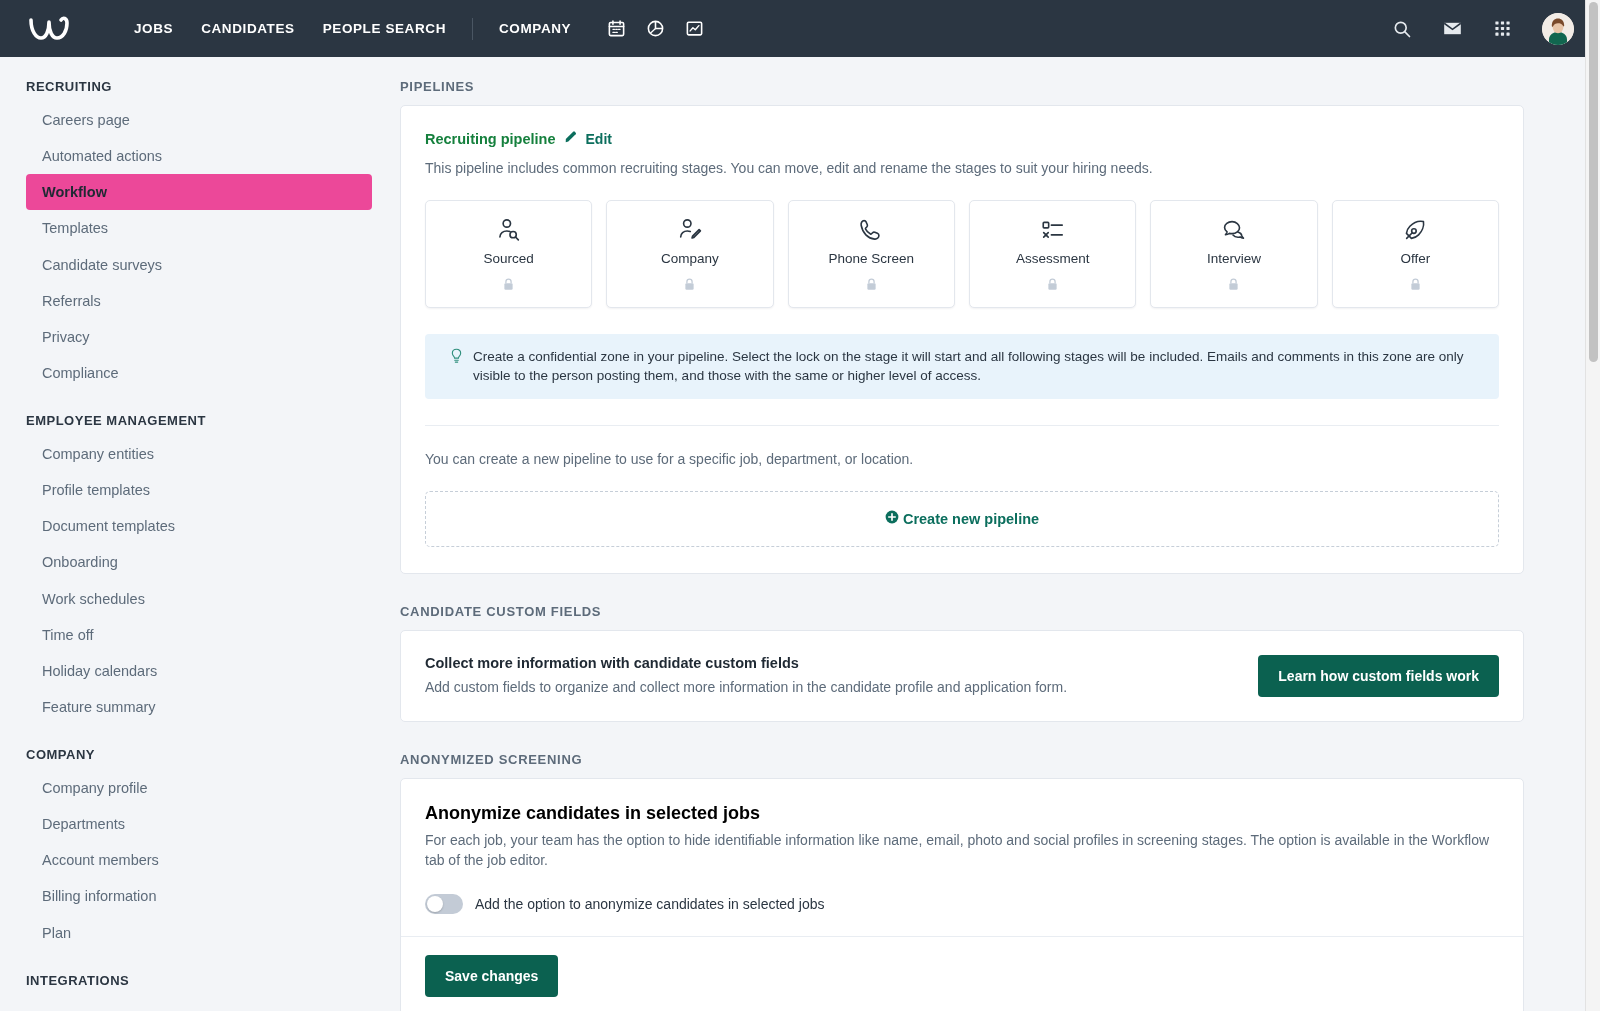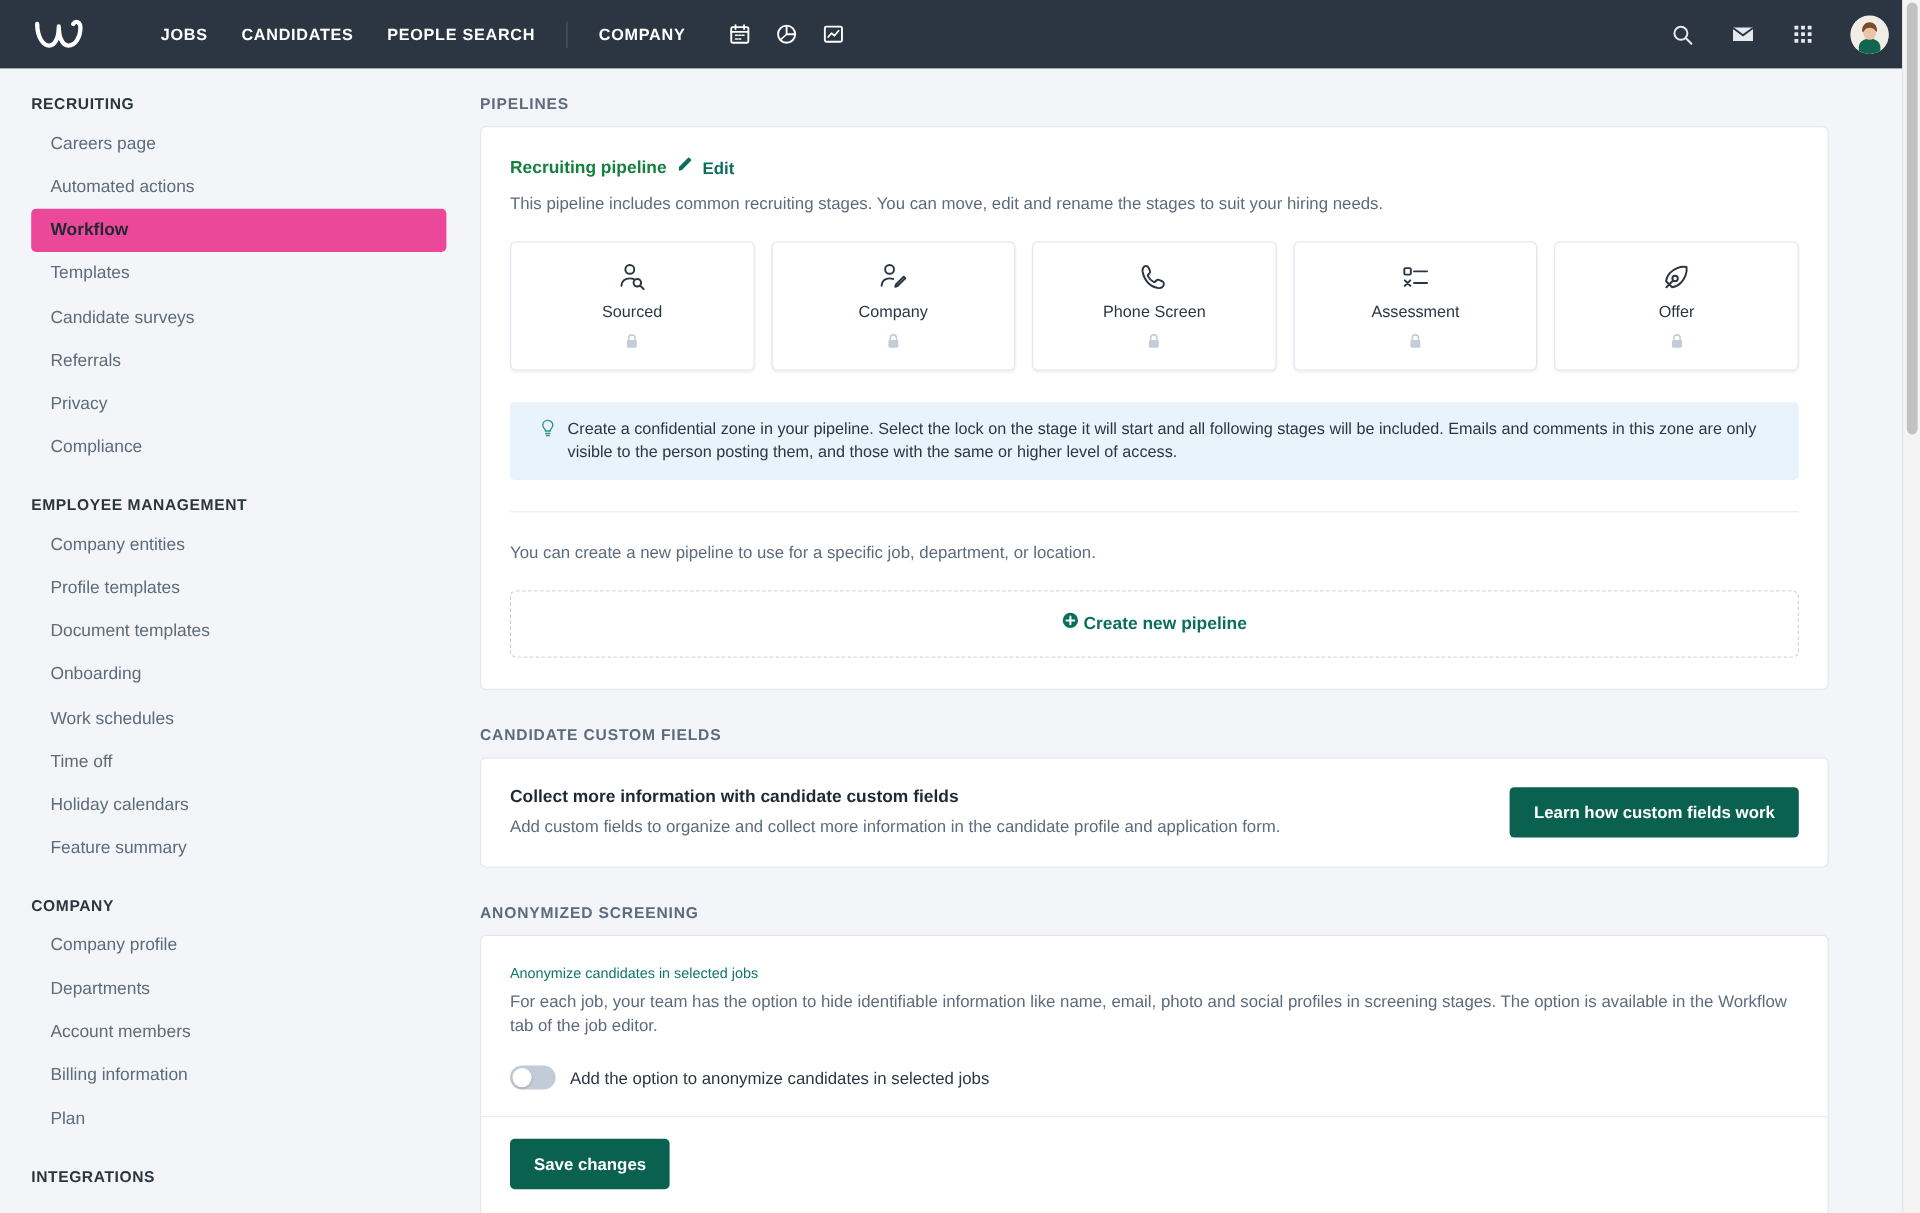--- a/index.html
+++ b/index.html
@@ -218,21 +218,21 @@
     font-weight: bold;
     padding: 13px 20px;
     cursor: pointer;
     white-space: nowrap;
   }
 
   
   .anon-wrap { margin-top: 30px; }
   .anon-card { padding: 0; }
   .anon-body { padding: 24px 24px 22px 24px; }
-  .anon-title { font-size: 12px; font-weight: normal; color: #0f766e; }
+  .anon-title { font-size: 18px; font-weight: bold; color: #000000; }
   .anon-desc {
     font-size: 14px; color: #5d6b7a; margin-top: 7px; line-height: 1.42;
     max-width: 1085px;
   }
   .toggle-row {
     display: flex; align-items: center; gap: 12px;
     margin-top: 23px;
   }
   .toggle {
     width: 38px; height: 20px;
@@ -465,20 +465,35 @@
           </span>
           <span class="stage-label">Assessment</span>
           <span class="stage-lock">
             <svg width="11" height="13" viewBox="0 0 14 17" fill="#c3ccd7">
               <path d="M3.6 7V4.8a3.4 3.4 0 016.8 0V7" fill="none" stroke="#c3ccd7" stroke-width="1.7"></path>
               <rect x="1.6" y="7" width="10.8" height="8.4" rx="1.6"></rect>
             </svg>
           </span>
         </div>
 
+        <div class="stage">
+          <span class="stage-icon">
+            <svg width="26" height="26" viewBox="0 0 24 24" fill="none" stroke="#2b3642" stroke-width="1.5" stroke-linecap="round" stroke-linejoin="round">
+              <path d="M10.2 4.3c-3.8 0-6.9 2.4-6.9 5.4 0 1.6.9 3 2.3 4-.2 1-.8 2-1.5 2.7 1.4-.1 2.7-.6 3.7-1.3.7.2 1.5.3 2.4.3 3.8 0 6.9-2.4 6.9-5.4S14 4.3 10.2 4.3z"></path>
+              <path d="M15.6 13.8c1.9.5 3.3 1.8 3.6 3.4.2.9.8 1.7 1.5 2.3-1.2-.1-2.3-.5-3.1-1.1-.6.2-1.3.3-2 .3-1.9 0-3.6-.8-4.5-2"></path>
+            </svg>
+          </span>
+          <span class="stage-label">Interview</span>
+          <span class="stage-lock">
+            <svg width="11" height="13" viewBox="0 0 14 17" fill="#c3ccd7">
+              <path d="M3.6 7V4.8a3.4 3.4 0 016.8 0V7" fill="none" stroke="#c3ccd7" stroke-width="1.7"></path>
+              <rect x="1.6" y="7" width="10.8" height="8.4" rx="1.6"></rect>
+            </svg>
+          </span>
+        </div>
 
         <div class="stage">
           <span class="stage-icon">
             <svg width="26" height="26" viewBox="0 0 24 24" fill="none" stroke="#2b3642" stroke-width="1.5" stroke-linecap="round" stroke-linejoin="round">
               <path d="M19.8 4.2c-4.4-1-9.5 1.3-12.5 4.3-2.2 2.2-3 4.6-3.2 6.6l4.6 4.6c2-.2 4.4-1 6.6-3.2 3-3 5.3-8.1 4.5-12.3z"></path>
               <circle cx="11" cy="13" r="2.1"></circle>
               <path d="M9.5 14.5L4.3 19.7"></path>
             </svg>
           </span>
           <span class="stage-label">Offer</span>

